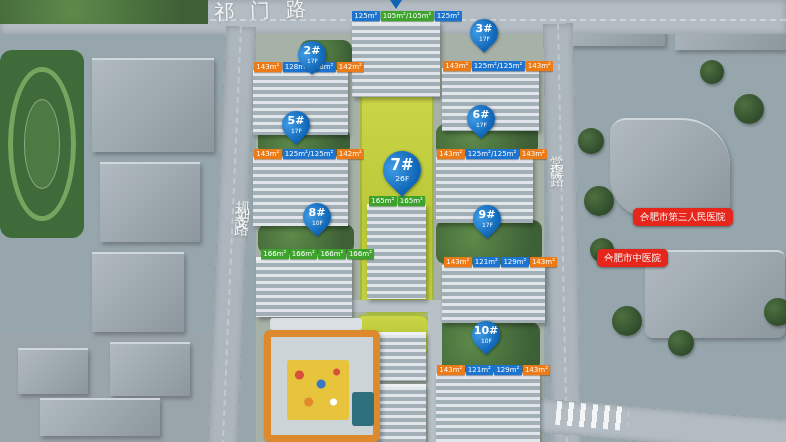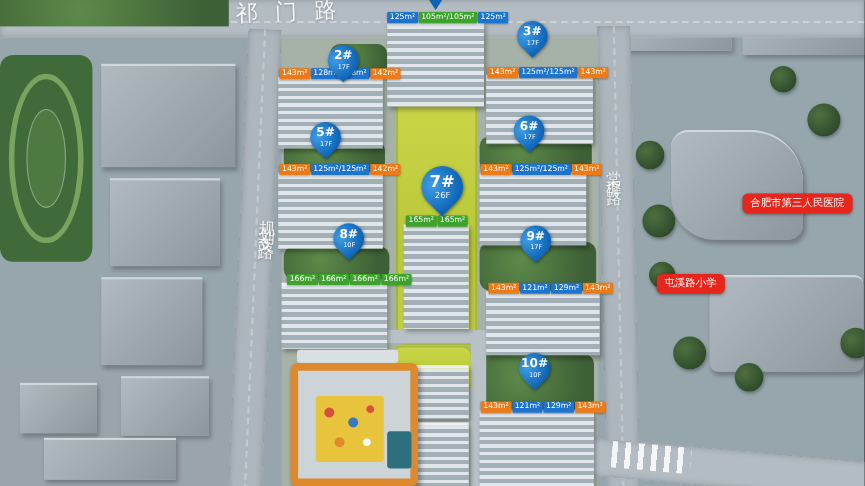--- a/index.html
+++ b/index.html
@@ -151,22 +151,22 @@
 
   <div class="kg-canopy"></div>
   <div class="kg-ring"></div>
   <div class="kg-yard"></div>
   <div class="kg-pool"></div>
 
   <div class="roadlabel rl-top">祁门路</div>
   <div class="roadlabel rl-vert rl-left">规划支路</div>
   <div class="roadlabel rl-vert rl-right">棠樨路</div>
 
-  <div class="bubble" style="left:633px;top:176px;margin-left:42px;">合肥市第三人民医院</div>
-  <div class="bubble bubble-b" style="left:597px;top:249px;">屯溪路小学</div>
+  <div class="bubble" style="left:633px;top:208px;">合肥市第三人民医院</div>
+  <div class="bubble bubble-b" style="left:597px;top:249px;">合肥市中医院</div>
 
   <div class="pintip"></div>
 
   <div id="tags">
       <div class="tagrow" style="left: 352px; top: 11px;">
         <span class="tag blue">125m²</span>
         <span class="tag green">105m²/105m²</span>
         <span class="tag blue">125m²</span>
       </div>
       <div class="tagrow" style="left: 254px; top: 62px;">

